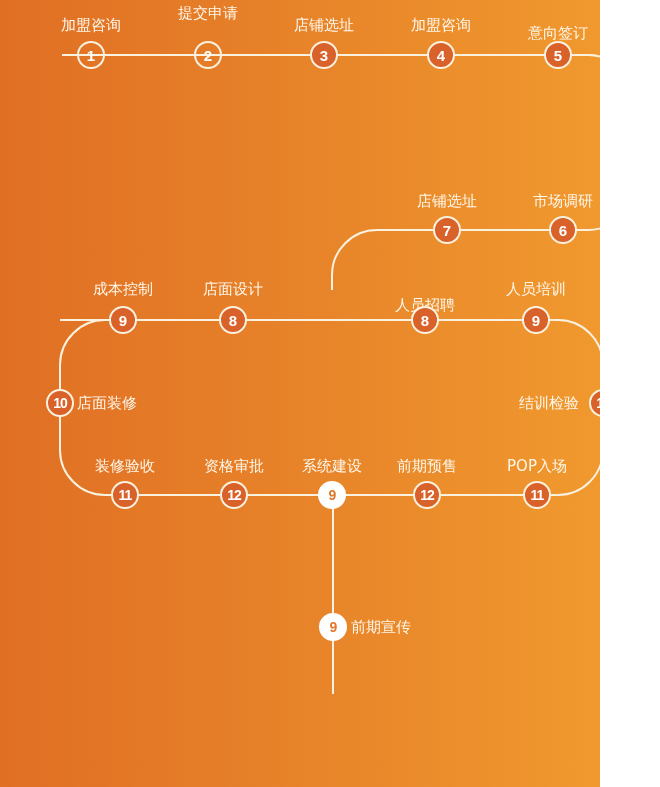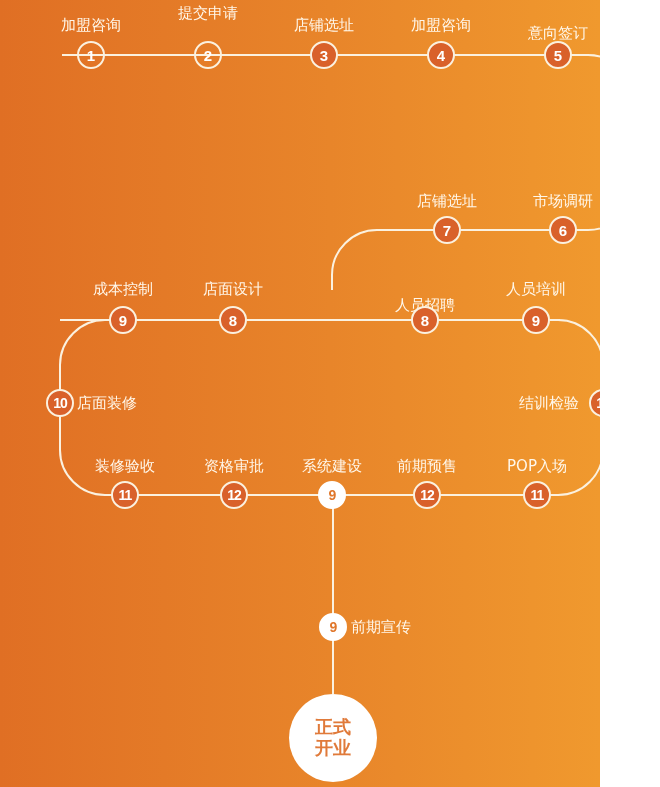--- a/index.html
+++ b/index.html
@@ -71,18 +71,14 @@
   <div class="label" style="left:332px;top:457px;">系统建设</div>
   <div class="node white small2" style="left:332px;top:495px;">9</div>
   <div class="label" style="left:427px;top:457px;">前期预售</div>
   <div class="node small2" style="left:427px;top:495px;">12</div>
   <div class="label" style="left:537px;top:457px;">POP入场</div>
   <div class="node small2" style="left:537px;top:495px;">11</div>
 
   <div class="node white small2" style="left:333px;top:627px;">9</div>
   <div class="side-label" style="left:351px;top:618px;">前期宣传</div>
 
-  <div class="big" style="left:289px;top:694px;width:88px;height:88px;font-size:18px;">
-    <span>正式</span>
-    <span>开业</span>
-  </div>
 
 </div>
 
 </body></html>

